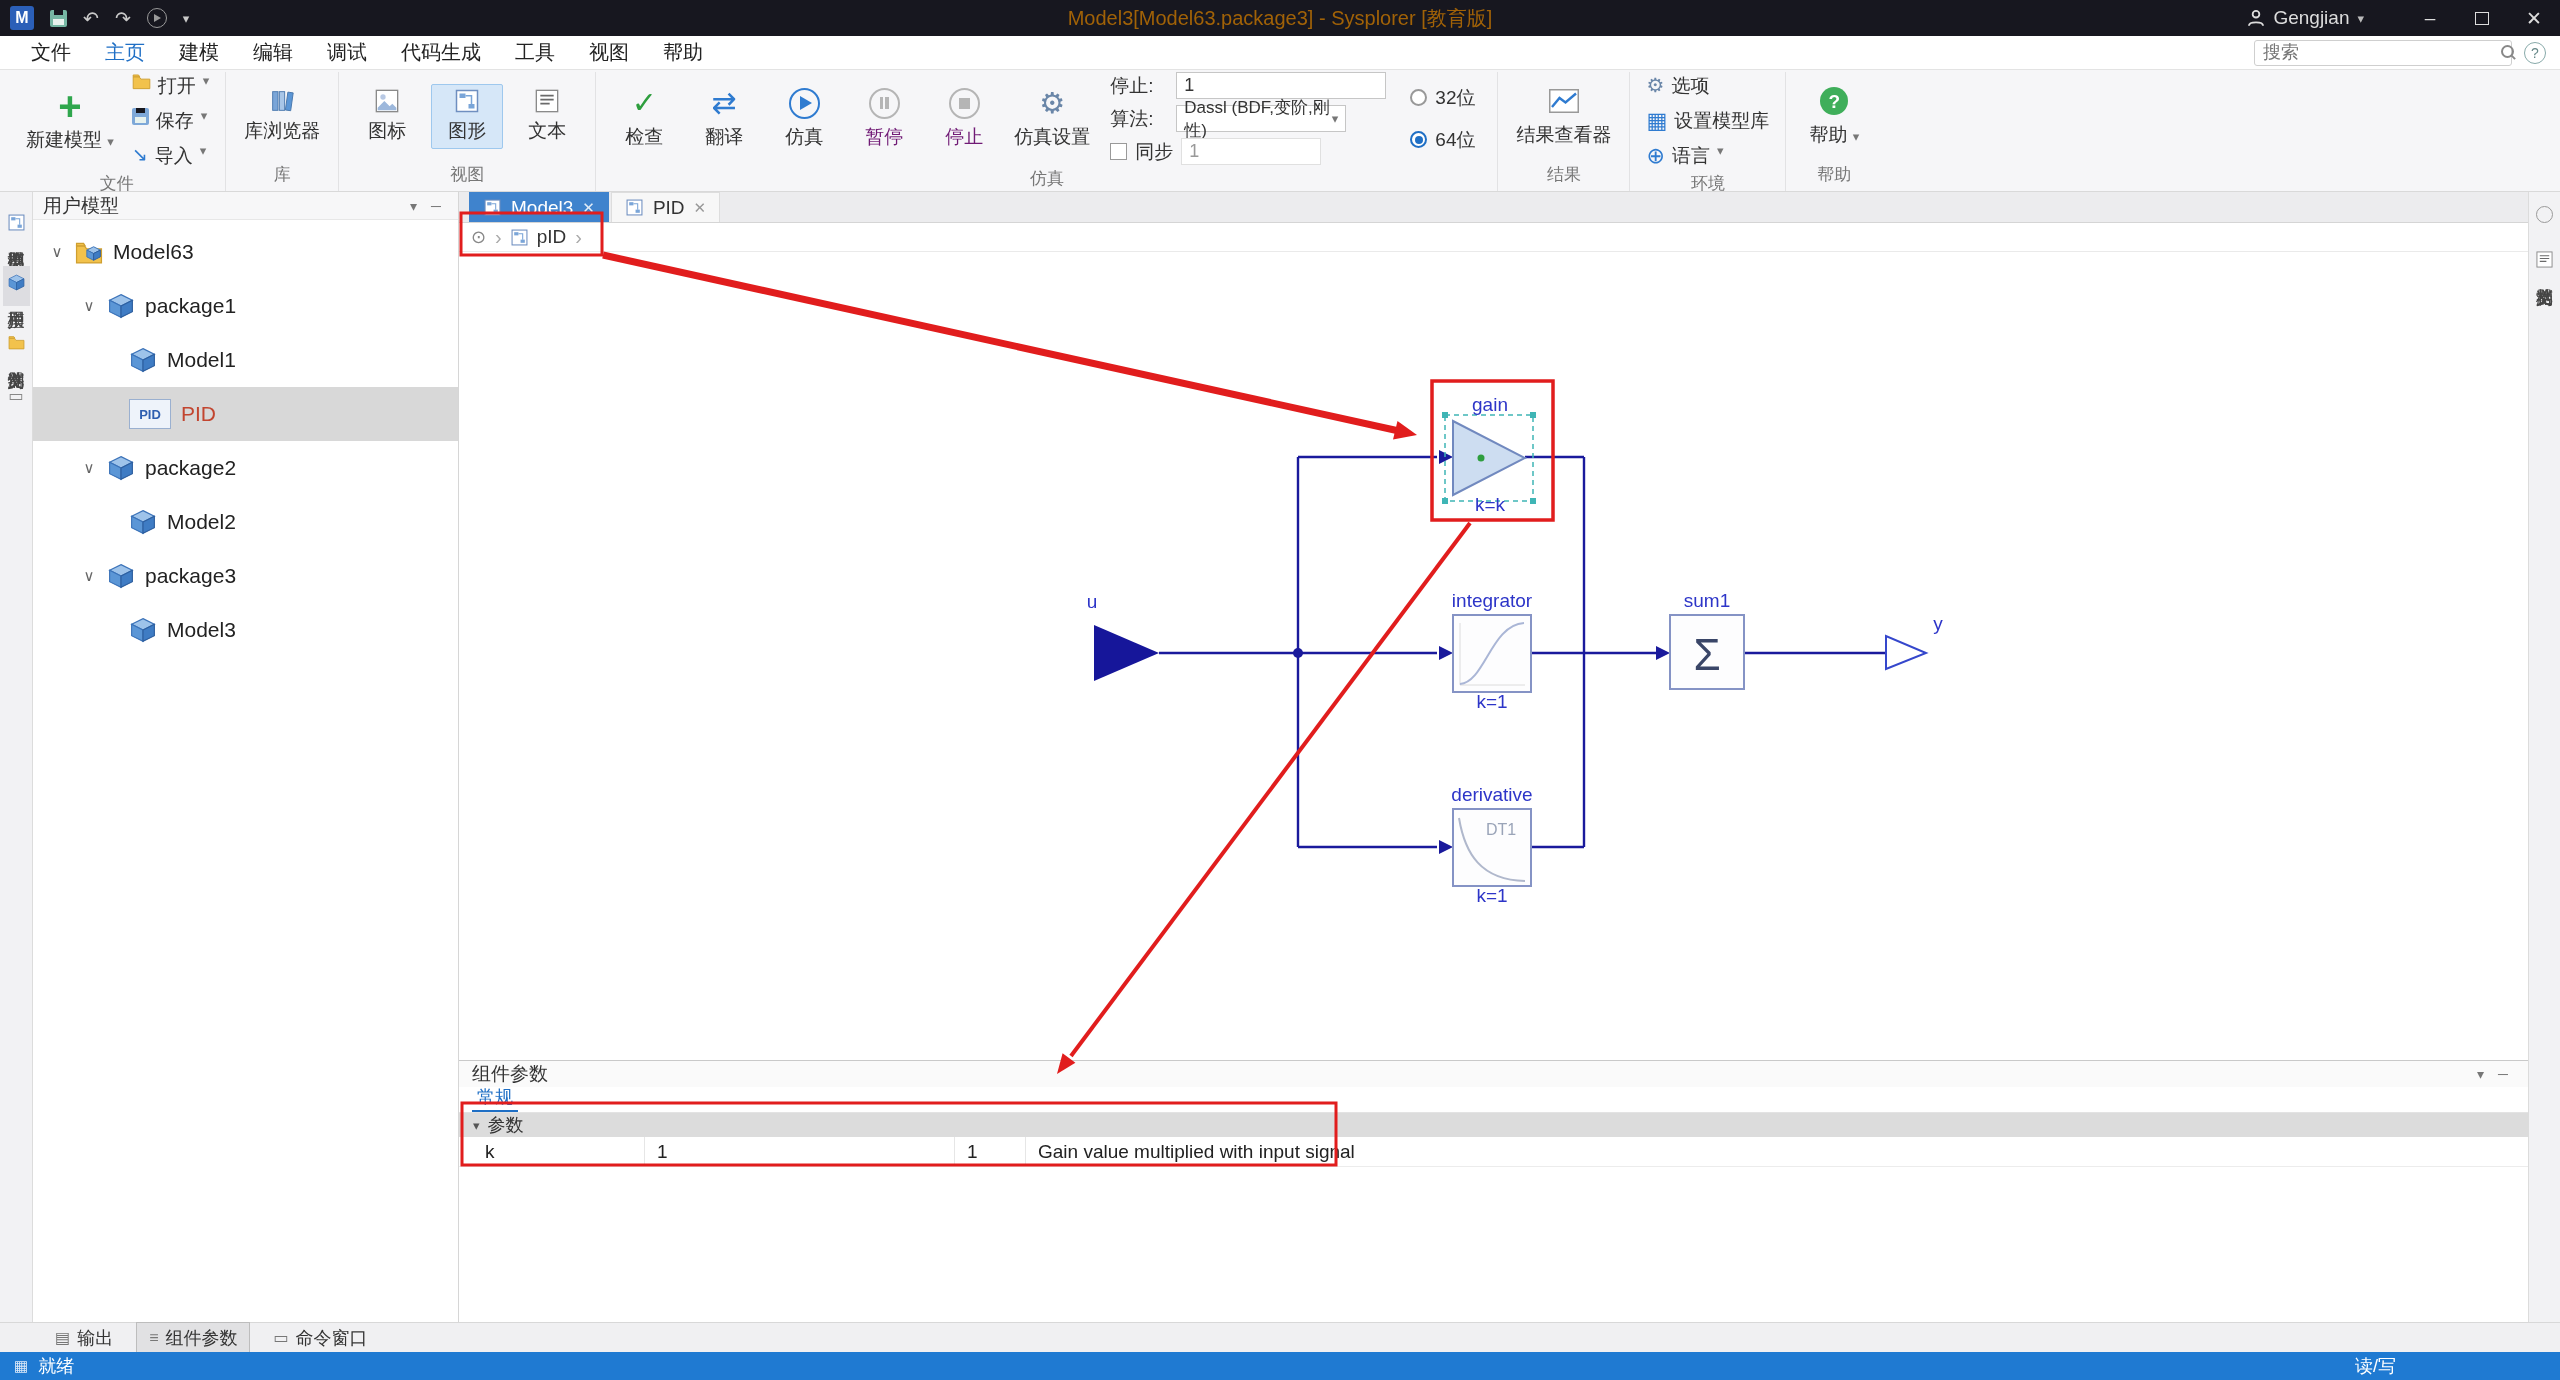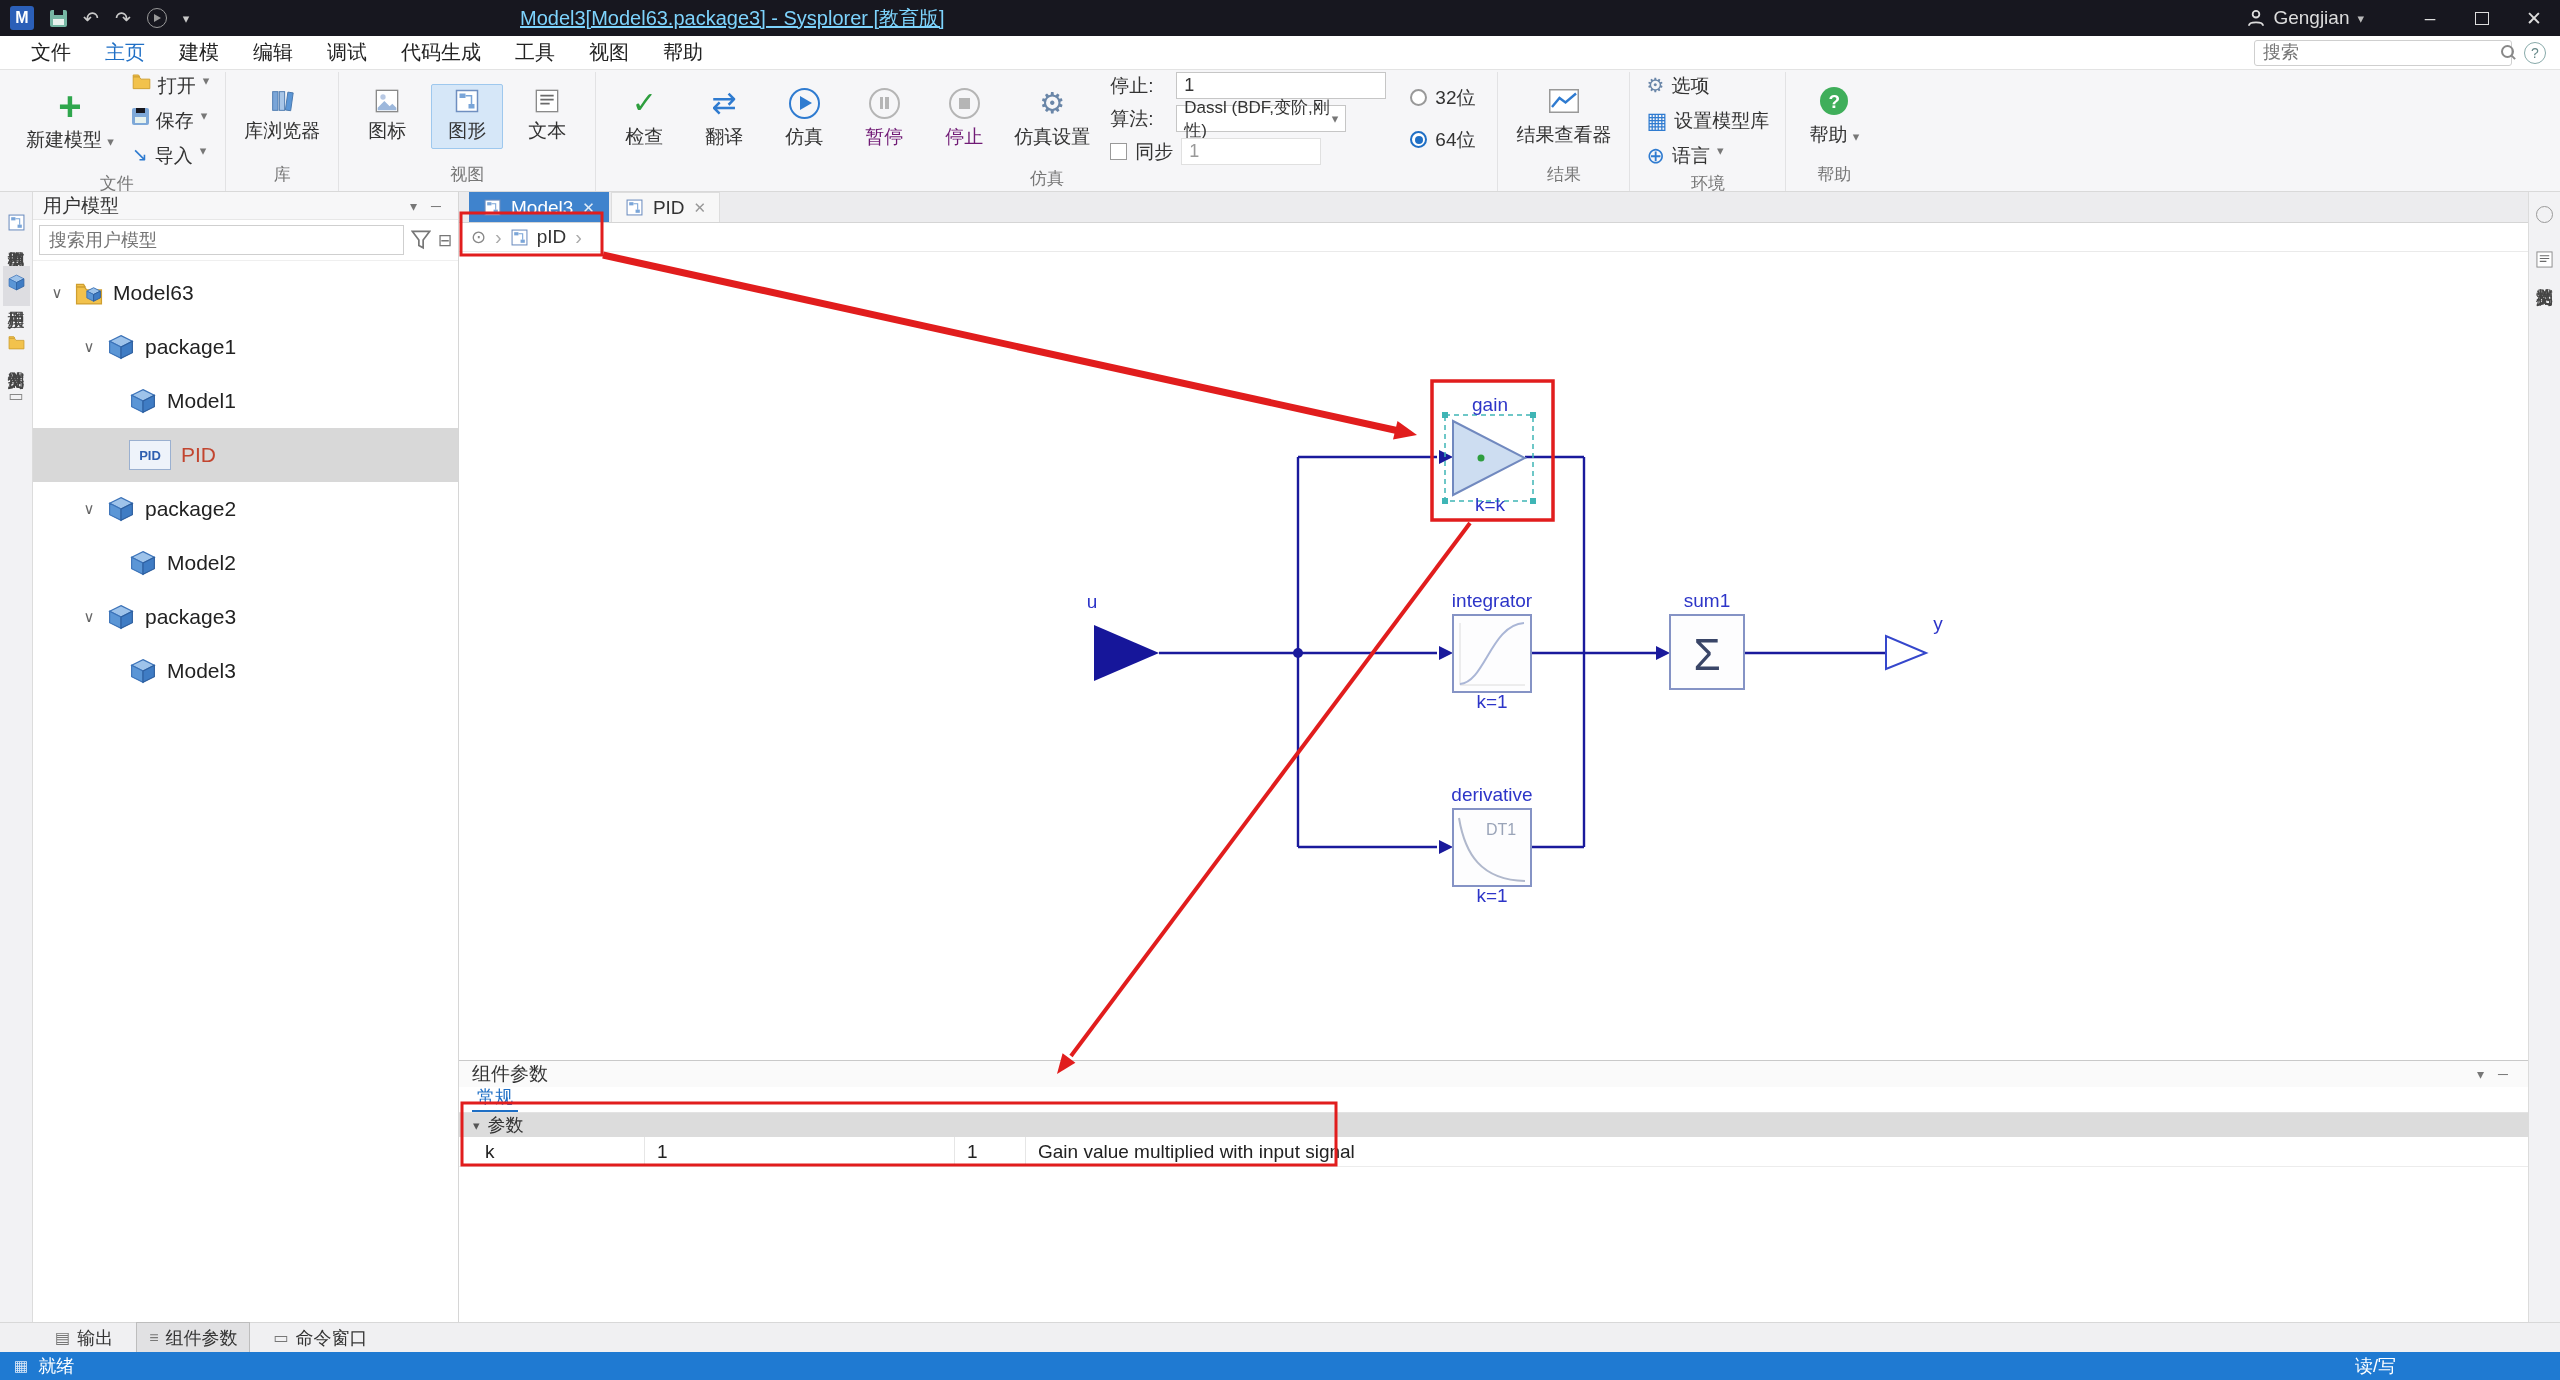--- a/index.html
+++ b/index.html
@@ -10,21 +10,21 @@
   
   .titlebar { height:36px; background:#17171f; display:flex; align-items:center; color:#e8e8e8; flex:0 0 auto; }
   .tb-left { display:flex; align-items:center; gap:16px; padding-left:10px; width:520px; }
   .logo { width:24px; height:24px; background:#2b5fb8; color:#fff; font-size:16px; font-weight:bold; display:flex; align-items:center; justify-content:center; border-radius:3px; }
   .qat-ic { font-size:19px; color:#c9c9c9; line-height:1; }
   .mini-run { width:20px; height:20px; border:1.5px solid #9a9a9a; border-radius:50%; display:flex; align-items:center; justify-content:center; }
   .mini-run .tri { width:0; height:0; border-left:7px solid #9a9a9a; border-top:4.5px solid transparent; border-bottom:4.5px solid transparent; margin-left:2px; }
   .ic-floppy { width:17px; height:17px; background:#76b7a4; position:relative; border-radius:2px; display:inline-block; }
   .ic-floppy::before { content:""; position:absolute; left:4px; top:0; width:9px; height:5px; background:#17171f; }
   .ic-floppy::after { content:""; position:absolute; left:3px; bottom:2px; width:11px; height:6px; background:#e8f2ee; }
-  .tb-title { flex:1; text-align:left; font-size:20px; color:#7dd3fc; white-space:nowrap;text-decoration:underline; }
+  .tb-title { flex:1; text-align:center; font-size:20px; color:#a16207; white-space:nowrap; }
   .tb-right { display:flex; align-items:center; width:520px; justify-content:flex-end; }
   .tb-user { display:flex; align-items:center; gap:8px; margin-right:40px; font-size:19px; color:#ddd; }
   .win-btn { width:52px; height:36px; display:flex; align-items:center; justify-content:center; font-size:19px; color:#ddd; }
   .win-sq { width:14px; height:13px; border:1.5px solid #ddd; display:inline-block; }
 
   
   .menubar { height:34px; background:#fff; border-bottom:1px solid #e3e3e3; display:flex; align-items:center; padding:0 14px; }
   .menu-item { padding:5px 17px; font-size:20px; color:#222; white-space:nowrap; }
   .menu-item.active { color:#1f6fc5; }
   .menu-search { margin-left:auto; width:258px; height:26px; border:1px solid #cfcfcf; border-radius:3px; display:flex; align-items:center; padding:0 8px; gap:6px; background:#fff; }
@@ -455,27 +455,20 @@
       <span class="strip-ic">▭</span>
     </div>
 
     <div class="left-panel">
       <div class="panel-header">
         <span>用户模型</span>
         <span class="sp"></span>
         <span class="ph-ic">▾</span>
         <span class="ph-ic">─</span>
       </div>
-      <div class="search-row">
-        <input placeholder="搜索用户模型" style="">
-        <svg width="20" height="20">
-            <use href="#sym-funnel"></use>
-          </svg>
-        <span style="color:#777;font-size:17px">⊟</span>
-      </div>
       <div class="tree">
         <div class="tree-row lvl0">
           <span class="twisty">∨</span>
           <svg class="tree-ic">
               <use href="#sym-package"></use>
             </svg>
           <span>Model63</span>
         </div>
         <div class="tree-row lvl1">
           <span class="twisty">∨</span>

